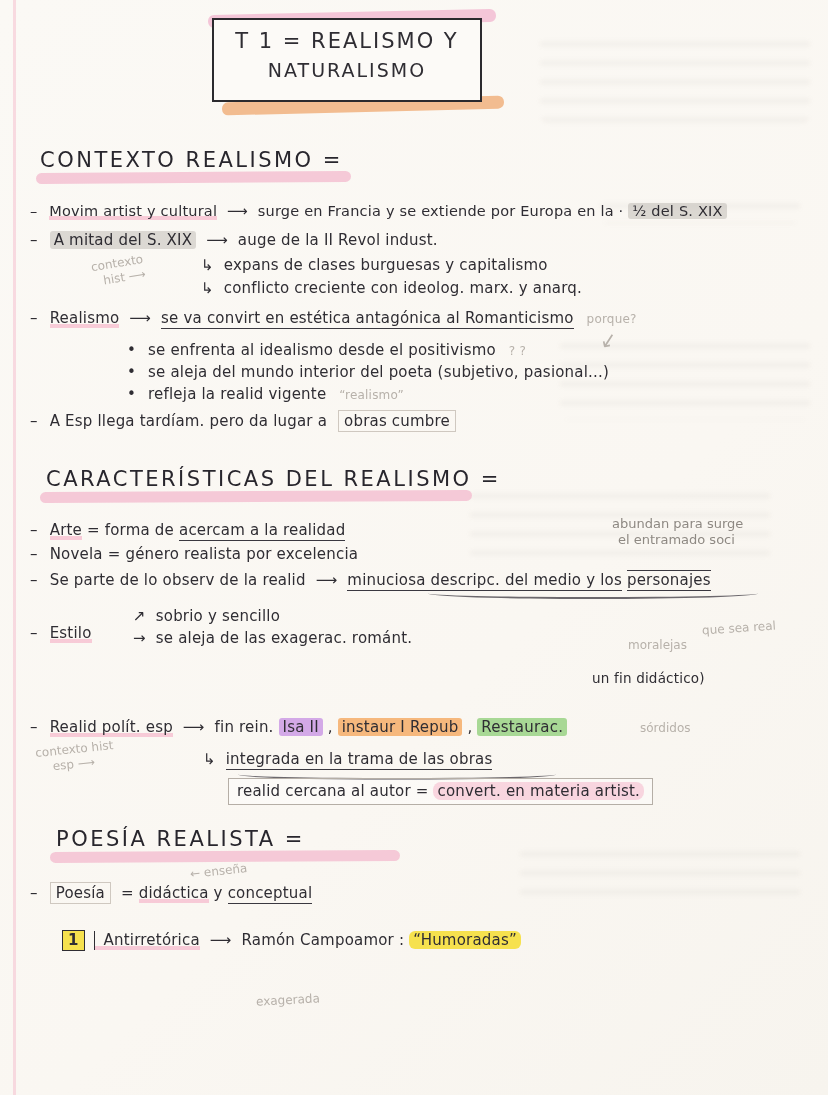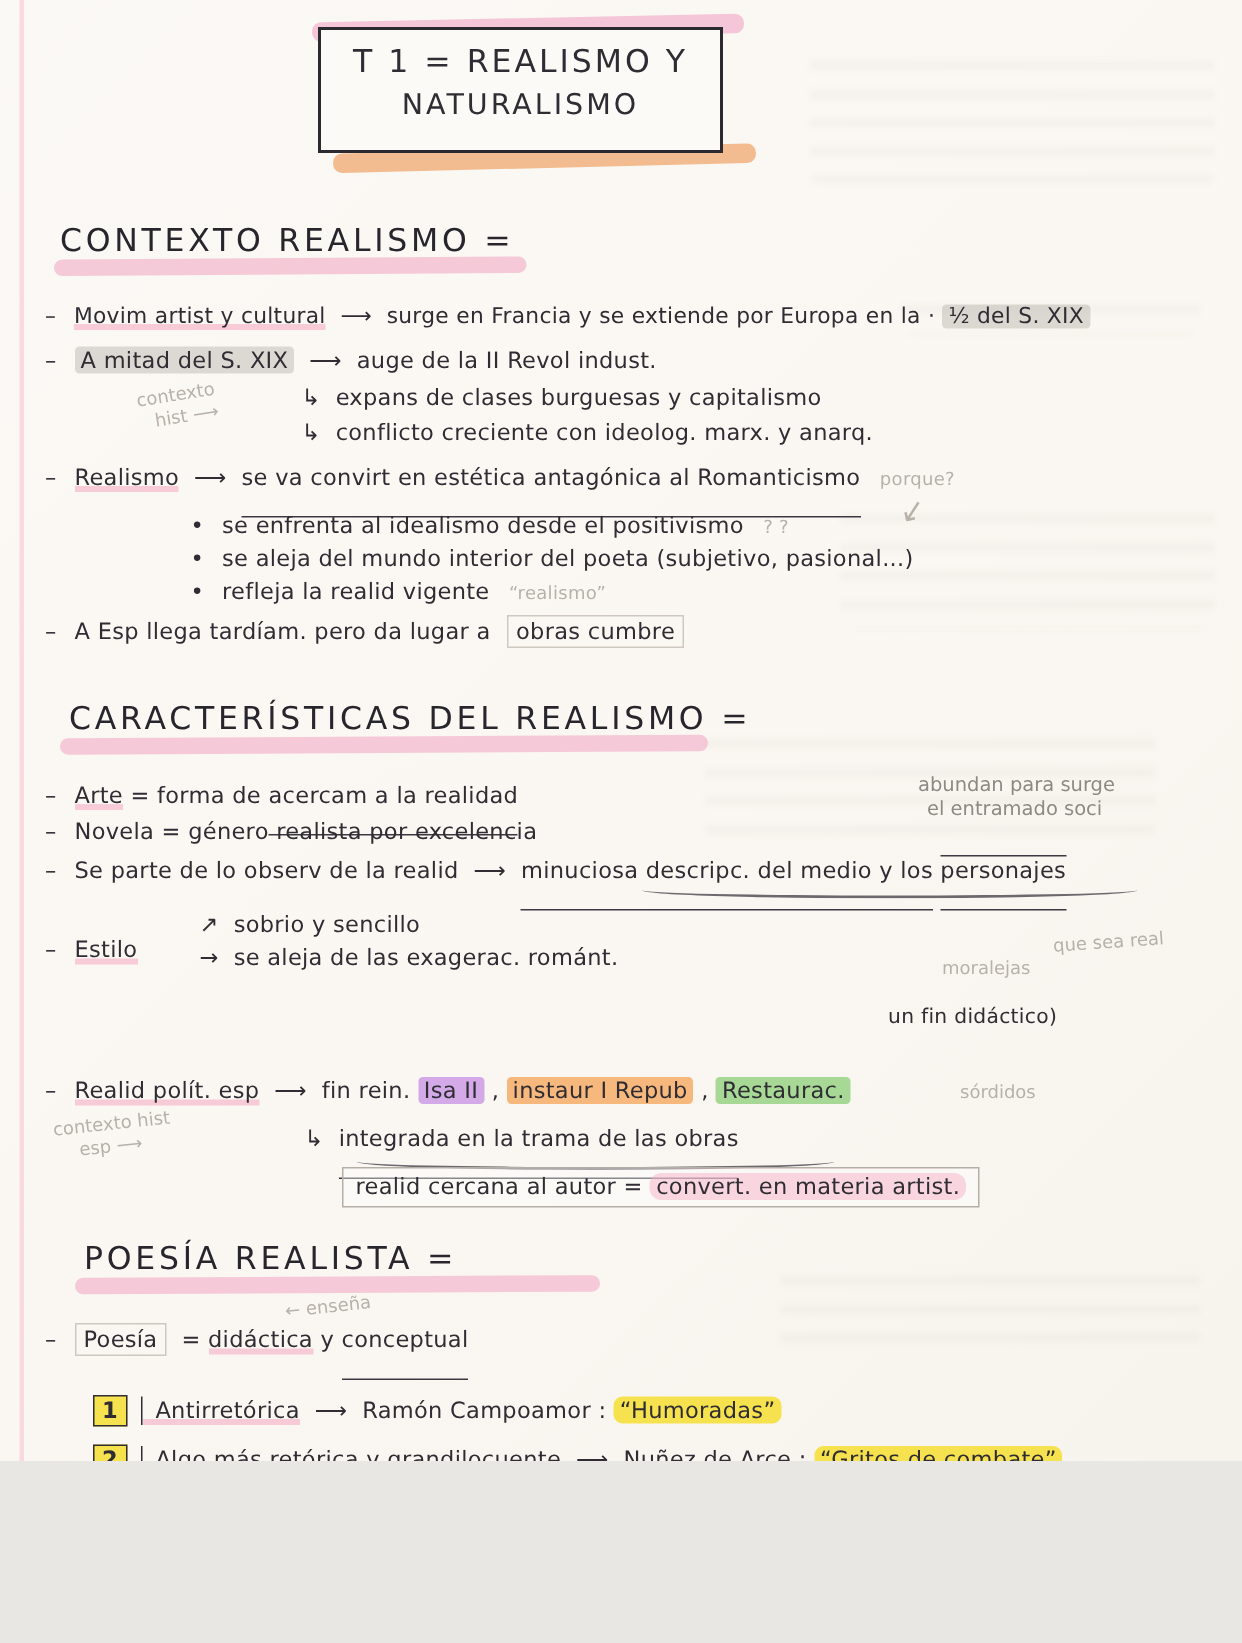--- a/index.html
+++ b/index.html
@@ -1,37 +1,37 @@
 <!DOCTYPE html>
 <html><head>
 <meta charset="utf-8">
 <style>
   html,body{margin:0;padding:0;background:#e9e7e3;}
   .paper{
-    position:relative;width:828px;height:974px;margin:0 auto;
+    position:relative;width:828px;height:1095px;margin:0 auto;
     background:linear-gradient(135deg,#fbf9f5 0%,#faf7f2 60%,#f7f4ee 100%);
     font-family:"DejaVu Sans", sans-serif;color:#2f2d33;overflow:hidden;
   }
   .line{position:absolute;white-space:nowrap;font-size:15px;letter-spacing:.2px;line-height:1.25;}
   .heading{font-size:21px;letter-spacing:2.5px;color:#28262d;}
   .marker-bar{position:absolute;height:11px;border-radius:6px;background:rgba(243,185,205,.75);}
   .pencil{position:absolute;color:#b7b1aa;font-size:12px;white-space:nowrap;line-height:1.25;}
   .pencil-inline{color:#b7b1aa;font-size:12px;margin-left:8px;}
   .dash{margin-right:7px;}
   .bullet{margin-right:7px;}
   .ar{margin:0 5px;}
   .hl{padding:0 4px;border-radius:3px;}
   .hl-gray{background:rgba(182,178,171,.45);}
   .hl-pink{background:rgba(246,178,200,.5);border-radius:8px;}
   .hl-yellow{background:#f6e14e;border-radius:6px;}
   .hl-purple{background:#d3a9e7;text-align:center;}
   .hl-orange{background:#f6b87d;}
   .hl-green{background:#a8d895;}
   .u-pink{box-shadow:inset 0 -4px 0 rgba(246,178,200,.65);padding-bottom:1px;}
-  .u-ink{border-bottom:1.4px solid #3a3840;padding-bottom:17px;}
+  .u-ink{border-bottom:1.4px solid #3a3840;padding-bottom:1px;}
   .o-ink{border-top:1.5px solid #3a3840;}
   .boxed-light{border:1.2px solid #cfc8c0;padding:1px 5px;}
   .big-box{border:1.5px solid #b5aea6;padding:3px 8px;background:rgba(255,255,255,.4);}
   .numbox{display:inline-block;background:#f6e14e;border:1.7px solid #2f2d33;padding:0 5px;font-weight:bold;}
   .after-num{border-left:1.7px solid #2f2d33;padding-left:9px;margin-left:4px;}
   .brace{position:absolute;height:9px;border-bottom:2px solid rgba(60,56,64,.75);border-radius:0 0 50% 50%;}
   .bleed{position:absolute;filter:blur(2px);opacity:.5;border-radius:8px;pointer-events:none;
     background:repeating-linear-gradient(180deg,transparent 0 13px,rgba(150,140,128,.12) 13px 19px);}
   .margin-line{position:absolute;left:13px;top:0;width:3px;height:100%;background:rgba(244,180,200,.45);}
   .title-strip{position:absolute;height:13px;border-radius:6px;}
@@ -210,23 +210,16 @@
   </div>
 
   <div class="line" style="left:62px;top:930px;">
     <span class="numbox">1</span>
     <span class="after-num u-pink">Antirretórica</span>
     <span class="ar">⟶</span>
     <span>Ramón Campoamor :</span>
     <span class="hl hl-yellow">“Humoradas”</span>
   </div>
 
-  <div class="line" style="left:62px;top:963px;">
-    <span class="numbox">2</span>
-    <span class="after-num u-pink">Algo más retórica y grandilocuente</span>
-    <span class="ar">⟶</span>
-    <span>Nuñez de Arce :</span>
-    <span class="hl hl-yellow">“Gritos de combate”</span>
-  </div>
 
   <div class="pencil" style="left:256px;top:993px;transform:rotate(-3deg);">exagerada</div>
 
 </div>
 
 </body></html>

